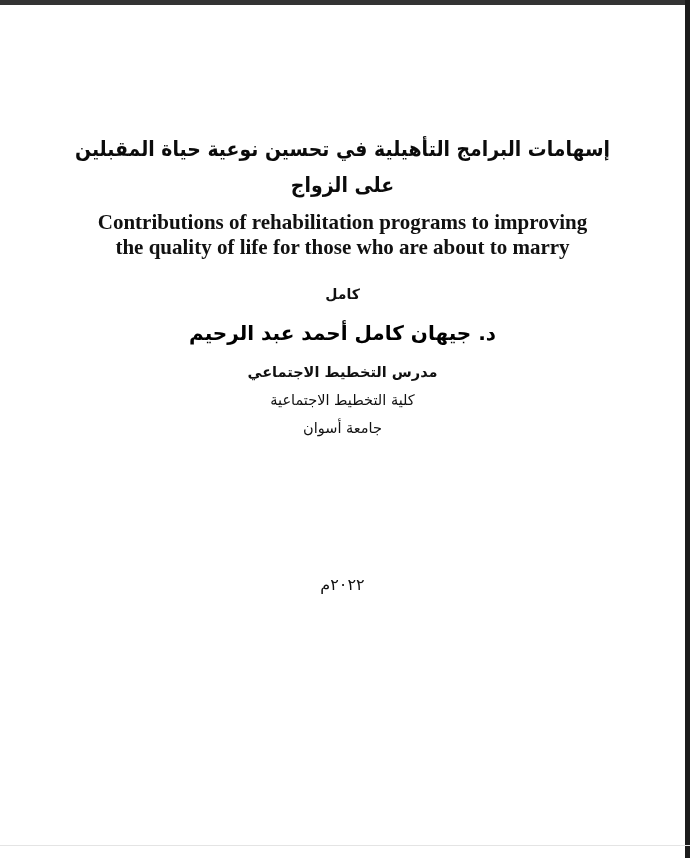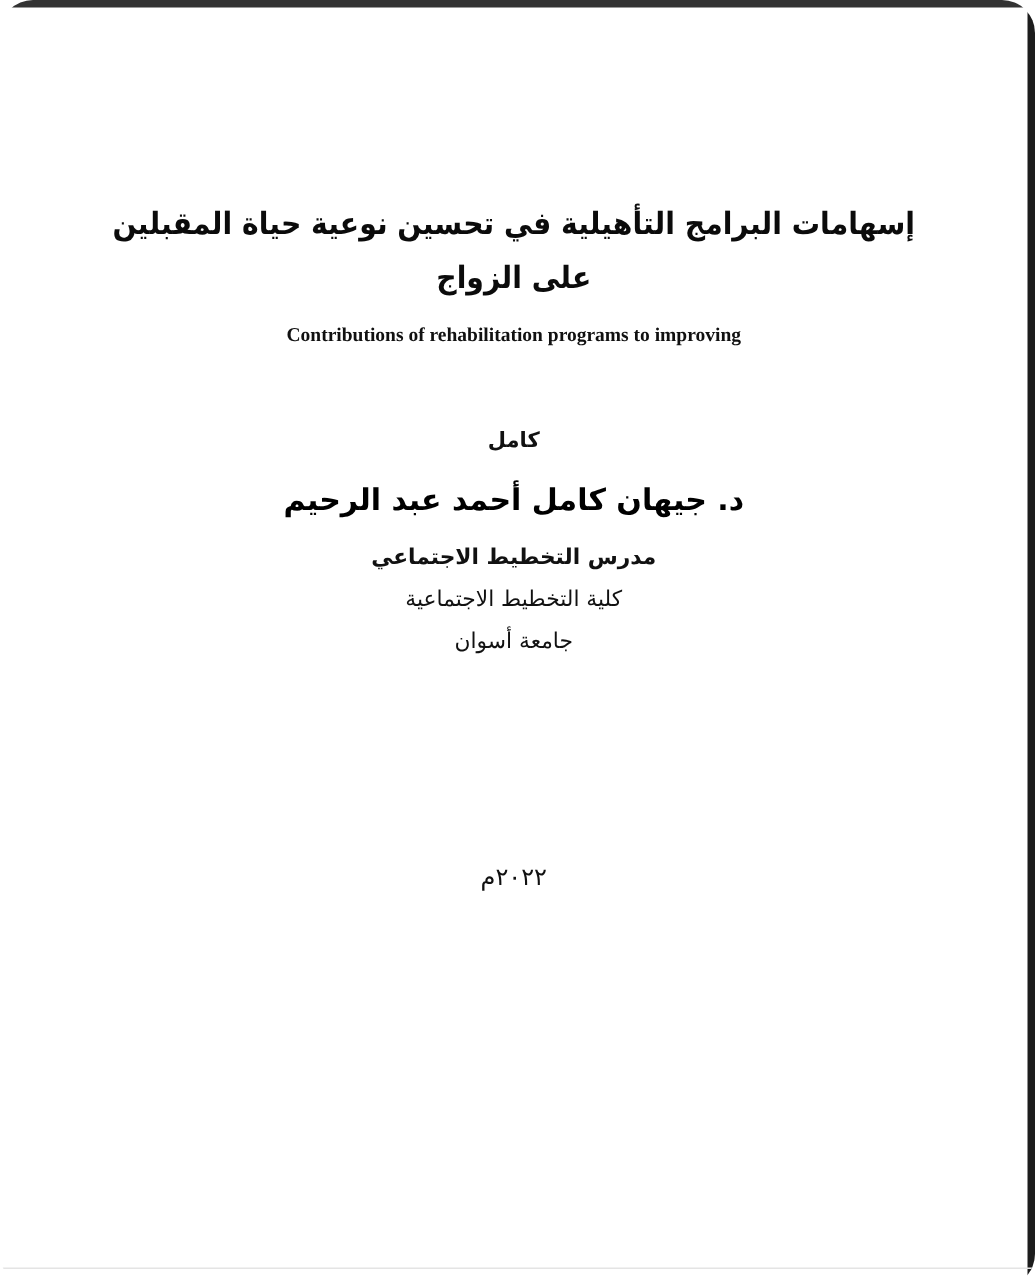--- a/index.html
+++ b/index.html
@@ -7,21 +7,20 @@
     padding: 0;
     background: #ffffff;
   }
   .page {
     position: relative;
     width: 690px;
     height: 858px;
     background: #ffffff;
     overflow: hidden;
     font-family: "DejaVu Sans", "Liberation Sans", sans-serif;
-    border-radius: 22px;
   }
 
   
   .scan-bar-top {
     position: absolute;
     top: 0; left: 0;
     width: 690px;
     height: 5px;
     background: #333333;
   }
@@ -73,21 +72,21 @@
 
   
   .title-en {
     position: absolute;
     left: 0;
     width: 685px;
     top: 205px;
     direction: ltr;
     font-family: "Liberation Serif", "DejaVu Serif", serif;
     font-weight: bold;
-    font-size: 13px;
+    font-size: 21px;
     line-height: 25px;
     color: #111111;
     text-align: center;
   }
   .title-en .ln { display: block; }
 
   
   .prepared-by {
     position: absolute;
     left: 0;
@@ -158,20 +157,21 @@
 
   <div class="content">
 
     <h1 class="title-ar">
       <span class="ln ln1">إسهامات البرامج التأهيلية في تحسين نوعية حياة المقبلين</span>
       <span class="ln ln2">على الزواج</span>
     </h1>
 
     <div class="title-en">
       <span class="ln">Contributions of rehabilitation programs to improving</span>
+      <span class="ln">the quality of life for those who are about to marry</span>
     </div>
 
     <div class="prepared-by">كامل</div>
 
     <div class="author-name">د. جيهان كامل أحمد عبد الرحيم</div>
 
     <div class="affiliations">
       <span class="aff strong">مدرس التخطيط الاجتماعي</span>
       <span class="aff">كلية التخطيط الاجتماعية</span>
       <span class="aff">جامعة أسوان</span>

